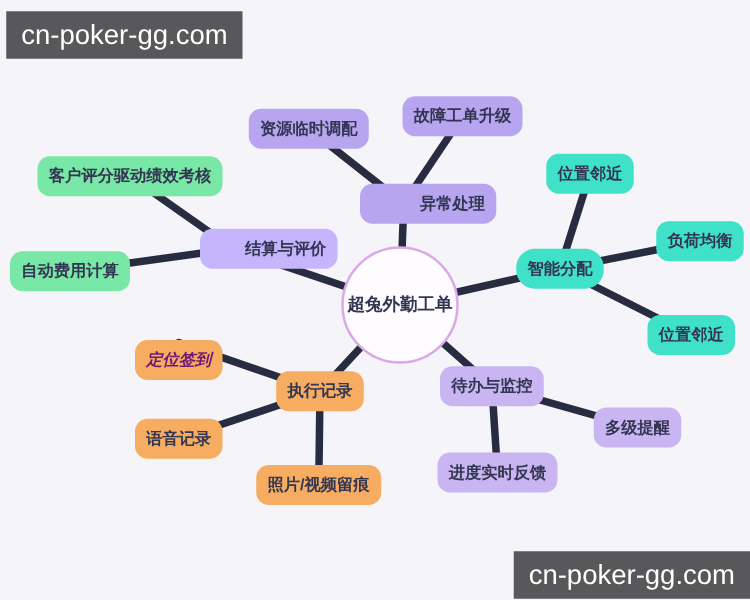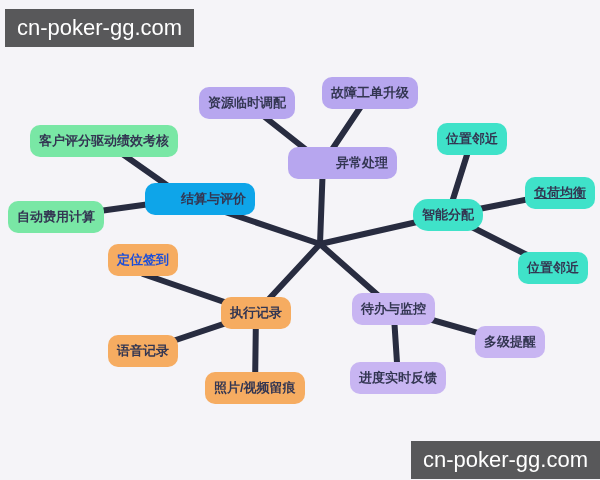--- a/index.html
+++ b/index.html
@@ -79,31 +79,32 @@
       <line x1="393.5" y1="309" x2="510" y2="342" stroke="#282c40" stroke-width="6" stroke-linecap="round"></line>
       <line x1="393.5" y1="309" x2="398" y2="378" stroke="#282c40" stroke-width="6" stroke-linecap="round"></line>
     </svg>
 
   <div id="nodes-layer">
       <div class="node" style="left: 288px; top: 147px; background: rgb(183, 166, 239); color: rgb(51, 54, 82); padding-left: 48px;">异常处理</div>
       <div class="node" style="left: 199px; top: 87px; background: rgb(183, 166, 239); color: rgb(51, 54, 82);">资源临时调配</div>
       <div class="node" style="left: 322px; top: 77px; background: rgb(183, 166, 239); color: rgb(51, 54, 82);">故障工单升级</div>
       <div class="node" style="left: 413px; top: 199px; background: rgb(63, 226, 201); color: rgb(51, 54, 82); border-radius: 15px;">智能分配</div>
       <div class="node" style="left: 437px; top: 123px; background: rgb(63, 226, 201); color: rgb(51, 54, 82);">位置邻近</div>
-      <div class="node" style="left: 525px; top: 177px; background: rgb(63, 226, 201); color: rgb(51, 54, 82); text-decoration: underline;">负荷均衡</div>
+      <div class="node" style="left: 525px; top: 177px; background: rgb(63, 226, 201); color: rgb(51, 54, 82);">负荷均衡</div>
       <div class="node" style="left: 518px; top: 252px; background: rgb(63, 226, 201); color: rgb(51, 54, 82);">位置邻近</div>
-      <div class="node" style="left: 145px; top: 183px; background: #0ea5e9; color: rgb(51, 54, 82); padding-left: 36px;">结算与评价</div>
+      <div class="node" style="left: 160px; top: 183px; background: #c4b5fd; color: rgb(51, 54, 82); padding-left: 36px;">结算与评价</div>
       <div class="node" style="left: 30px; top: 125px; background: rgb(121, 231, 165); color: rgb(51, 54, 82);">客户评分驱动绩效考核</div>
       <div class="node" style="left: 8px; top: 201px; background: rgb(121, 231, 165); color: rgb(51, 54, 82);">自动费用计算</div>
       <div class="node" style="left: 221px; top: 297px; background: rgb(246, 172, 97); color: rgb(51, 54, 82);">执行记录</div>
-      <div class="node" style="left: 108px; top: 244px; background: rgb(246, 172, 97); color: #1d4ed8;">定位签到</div>
+      <div class="node" style="left: 108px; top: 272px; background: rgb(246, 172, 97); color: #701a75; font-style: italic;">定位签到</div>
       <div class="node" style="left: 108px; top: 335px; background: rgb(246, 172, 97); color: rgb(51, 54, 82);">语音记录</div>
       <div class="node" style="left: 205px; top: 372px; background: rgb(246, 172, 97); color: rgb(51, 54, 82);">照片/视频留痕</div>
       <div class="node" style="left: 352px; top: 293px; background: rgb(200, 181, 242); color: rgb(51, 54, 82);">待办与监控</div>
       <div class="node" style="left: 475px; top: 326px; background: rgb(200, 181, 242); color: rgb(51, 54, 82);">多级提醒</div>
       <div class="node" style="left: 350px; top: 362px; background: rgb(200, 181, 242); color: rgb(51, 54, 82);">进度实时反馈</div>
     </div>
 
+  <div id="center-node" style="left: 273px; top: 197px; width: 94px; height: 94px; background: rgb(254, 252, 255); border-color: rgb(217, 169, 233);">超兔外勤工单</div>
 
   <div id="watermark-top-left" class="watermark" style="background: rgb(88, 88, 90); color: rgb(255, 255, 255);">cn-poker-gg.com</div>
 
   <div id="watermark-bottom-right" class="watermark" style="background: rgb(88, 88, 90); color: rgb(255, 255, 255);">cn-poker-gg.com</div>
 </div>
 
 </body></html>

